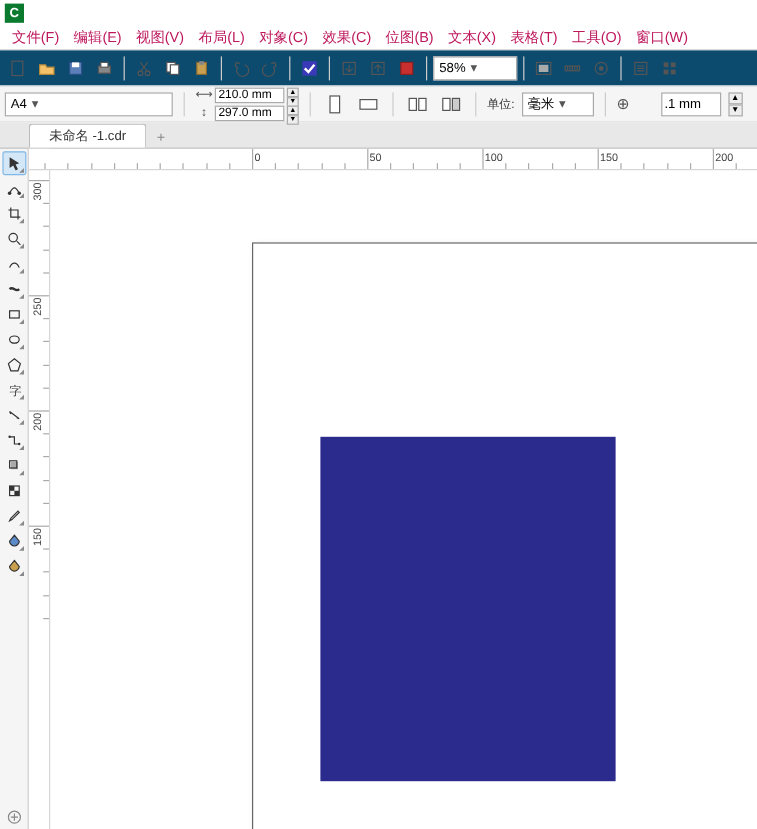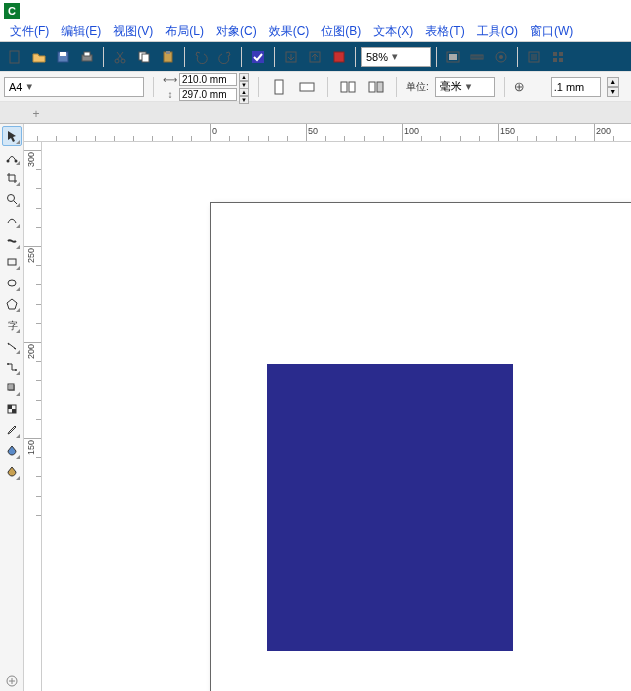--- a/index.html
+++ b/index.html
@@ -3,21 +3,21 @@
 <meta charset="utf-8">
 <style>
 * { margin: 0; padding: 0; box-sizing: border-box; font-family: "Microsoft YaHei", "SimSun", Tahoma, sans-serif; }
 body { width: 631px; height: 691px; background: #fff; overflow: hidden; position: relative; font-size: 12px; }
 
 .title-bar { height: 22px; background: #fff; display: flex; align-items: center; padding: 0 4px; color: #333; }
 .app-icon { width: 16px; height: 16px; background: #0a7a2f; margin-right: 4px; display: flex; align-items: center; justify-content: center; color: #fff; font-weight: bold; font-size: 11px; }
 .title-text { font-size: 12px; color: #555; }
 
 .menu-bar { height: 20px; background: #fff; display: flex; align-items: center; padding: 0 4px; border-bottom: 1px solid #cfcfcf; }
-.menu-item { padding: 0 6px; color: #1d4ed8; cursor: default; font-size: 12px; }
+.menu-item { padding: 0 6px; color: #be185d; cursor: default; font-size: 12px; }
 
 .toolbar-row { height: 30px; display: flex; align-items: center; padding: 0 4px; border-bottom: 1px solid #e2e2e2; gap: 2px; background: #0c4a6e; }
 .tb-btn { width: 22px; height: 22px; display: flex; align-items: center; justify-content: center; border: 1px solid transparent; border-radius: 2px; color: #555; }
 .tb-sep { width: 1px; height: 20px; background: #ccc; margin: 0 3px; }
 
 .prop-bar { height: 30px; display: flex; align-items: center; padding: 0 4px; border-bottom: 1px solid #e2e2e2; gap: 6px; background: #f5f5f5; }
 .combo { height: 20px; border: 1px solid #aaa; background: #fff; display: flex; align-items: center; padding: 0 4px; font-size: 11px; }
 .combo .arrow { margin-left: 4px; color: #555; }
 .dim-group { display: flex; flex-direction: column; gap: 2px; }
 .dim-row { display: flex; align-items: center; gap: 2px; }
@@ -259,20 +259,21 @@
   <div class="tb-sep"></div>
   <span style="font-size:13px;color:#555">⊕</span>
   <div class="nudge-input">.1 mm</div>
   <div class="spin-lg">
       <span>▲</span>
       <span>▼</span>
     </div>
 </div>
 
 <div class="tab-bar">
+  <div class="doc-tab">未命名 -1.cdr</div>
   <div class="tab-add">+</div>
 </div>
 
 <div class="ruler-origin">⊹</div>
 
 <div class="ruler-h" id="rh">
     <div class="tick major" data-val="0" style="left: 186px;"></div>
     <div class="tick minor" style="left: 205.2px;"></div>
     <div class="tick minor" style="left: 224.4px;"></div>
     <div class="tick minor" style="left: 243.6px;"></div>

